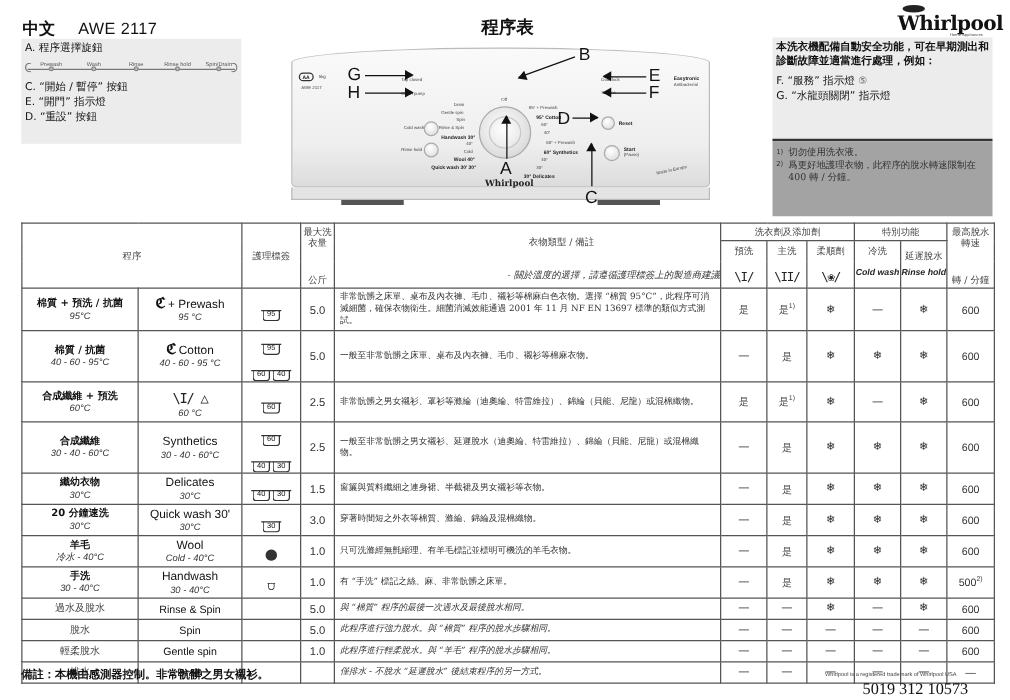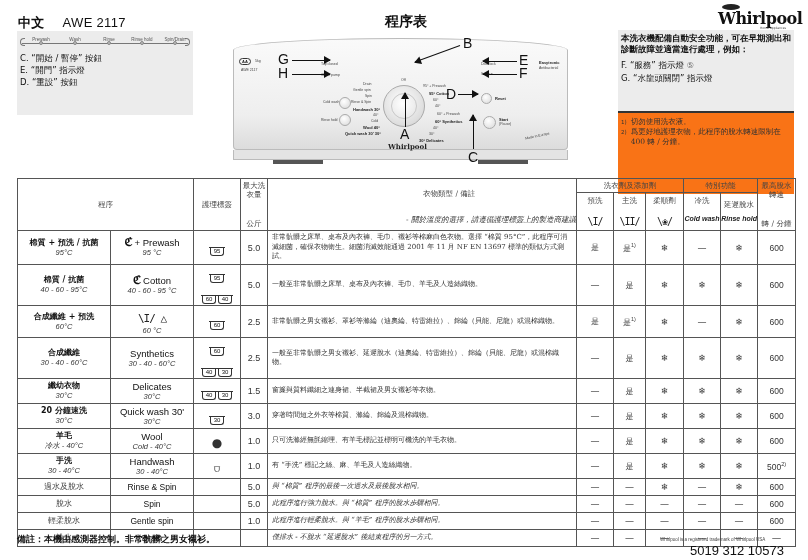--- a/index.html
+++ b/index.html
@@ -34,21 +34,21 @@
   .arrow-b { position: absolute; height: 1px; background: #111; transform-origin: left center; }
   .arrow-b::after { content: ""; position: absolute; right: -1px; top: -4px; border-left: 7px solid #111; border-top: 4px solid transparent; border-bottom: 4px solid transparent; }
   .logo { left: 706px; top: 4px; width: 92px; height: 24px; }
   .logo .oval { position: absolute; left: 16px; top: 0; width: 18px; height: 6px; background: #222; border-radius: 50%; }
   .logo .word { position: absolute; left: 12px; top: 5px; font-family: "DejaVu Serif", serif; font-weight: bold; font-size: 16px; letter-spacing: -0.5px; }
   .logo .sub { position: absolute; left: 54px; top: 22px; font-size: 3px; color: #444; }
   .info-box { left: 618px; top: 30px; width: 176px; height: 82px; background: #ececec; padding: 3px 3px; font-size: 8.5px; line-height: 11px; }
   .info-box .intro { margin-bottom: 4px; font-weight: bold; }
   .info-box .item { font-size: 8.5px; line-height: 12px; }
   .info-sep { left: 618px; top: 111px; width: 176px; height: 2px; background: #333; }
-  .notes-box { left: 618px; top: 113px; width: 176px; height: 81px; background: #f97316; padding: 4px 3px; font-size: 7.5px; line-height: 10px; color: #333; font-family: "DejaVu Serif", serif; }
+  .notes-box { left: 618px; top: 113px; width: 176px; height: 60px; background: #a3a3a3; padding: 4px 3px; font-size: 7.5px; line-height: 10px; color: #333; font-family: "DejaVu Serif", serif; }
   .notes-box .note { display: flex; }
   .notes-box sup { font-size: 5.5px; margin-right: 4px; font-family: "DejaVu Sans", sans-serif; }
   table.prog { position: absolute; left: 17px; top: 178px; border-collapse: collapse; table-layout: fixed; width: 778px; }
   table.prog td, table.prog th { border: 1px solid #555; font-weight: normal; text-align: center; vertical-align: middle; padding: 0; overflow: hidden; }
   table.prog .hdr { font-size: 7.5px; color: #444; font-family: "DejaVu Serif", serif; line-height: 9px; }
   table.prog .hdr-it { font-style: italic; font-size: 7px; font-family: "Liberation Sans", sans-serif; color: #222; font-weight: bold; line-height: 8px; }
   .cn-name { font-size: 8px; font-weight: bold; line-height: 10px; }
   .cn-name.light { font-weight: normal; color: #444; font-family: "DejaVu Serif", serif; font-size: 8px; }
   .temp { font-size: 7.5px; font-style: italic; color: #333; font-family: "Liberation Sans", sans-serif; line-height: 10px; }
   .en-name { font-size: 9.5px; font-family: "Liberation Sans", sans-serif; line-height: 11px; }
@@ -61,30 +61,31 @@
   .dash { font-size: 9px; color: #333; }
   .snow { font-size: 9px; color: #333; }
   .rpm { font-size: 8.5px; font-family: "Liberation Sans", sans-serif; color: #333; }
   .rpm sup { font-size: 5.5px; }
   .care { display: inline-block; border: 1px solid #333; border-top: none; border-radius: 0 0 3px 3px; width: 14px; height: 9px; font-size: 6px; line-height: 8px; text-align: center; font-family: "Liberation Sans", sans-serif; margin: 0 1px; position: relative; }
   .care::before { content: ""; position: absolute; left: -2px; right: -2px; top: 0; border-top: 1px solid #333; }
   .basin { display: inline-block; font-size: 10px; font-family: "DejaVu Sans Mono", monospace; letter-spacing: -1px; color: #222; }
   .prog-icon { font-size: 12px; font-weight: bold; margin-right: 2px; }
   .footer-note { left: 17px; top: 533px; font-size: 9px; font-weight: bold; }
   .trademark { left: 660px; top: 537px; font-size: 4.5px; color: #444; font-family: "Liberation Sans", sans-serif; }
-  .partno { left: 690px; top: 543px; font-size: 13px; font-family: Liberation Sans, sans-serif; }
+  .partno { left: 690px; top: 543px; font-size: 13px; font-family: Liberation Serif, serif; }
 </style>
 </head>
 <body>
 
 <div class="abs model-title">
   <span>中文</span><span class="code">AWE 2117</span>
 </div>
 
 <div class="abs legend-box">
+  <div class="row">A.  程序選擇旋鈕</div>
   <div class="steps-bar">
     <div class="lcap"></div>
       <div class="line"></div>
       <div class="rcap"></div>
     <span class="step" style="left:4px">Prewash</span>
     <span class="step" style="left:38px">Wash</span>
     <span class="step" style="left:72px">Rinse</span>
     <span class="step" style="left:105px">Rinse hold</span>
     <span class="step" style="left:138px">Spin/Drain</span>
     <span class="dot" style="left:19px"></span>
@@ -266,21 +267,21 @@
         </td>
     <td>
           <div class="en-name"><span class="prog-icon">ℭ</span><span>Cotton</span></div>
           <div class="temp">40 - 60 - 95 °C</div>
         </td>
     <td>
           <div><span class="care">95</span></div>
           <div style="margin-top:2px"><span class="care">60</span><span class="care">40</span></div>
         </td>
     <td class="load">5.0</td>
-    <td class="desc">一般至非常骯髒之床單、桌布及內衣褲、毛巾、羊毛及人造絲織物。</td>
+    <td class="desc">一般至非常骯髒之床單、桌布及內衣褲、毛巾、襯衫等棉麻衣物。</td>
     <td class="dash">—</td>
     <td class="yes"><span>是</span></td>
     <td class="snow">❄</td>
     <td class="snow">❄</td>
     <td class="snow">❄</td>
     <td class="rpm">600</td>
   </tr>
 
   <tr style="height:32px">
     <td>
@@ -386,21 +387,21 @@
     <td>
           <div class="cn-name">手洗</div>
           <div class="temp">30 - 40°C</div>
         </td>
     <td>
           <div class="en-name">Handwash</div>
           <div class="temp">30 - 40°C</div>
         </td>
     <td><span style="font-size:10px;color:#333">⩌</span></td>
     <td class="load">1.0</td>
-    <td class="desc">有 “手洗” 標記之絲、麻、羊毛及人造絲織物。</td>
+    <td class="desc">有 “手洗” 標記之絲、麻、非常骯髒之床單。</td>
     <td class="dash">—</td>
     <td class="yes"><span>是</span></td>
     <td class="snow">❄</td>
     <td class="snow">❄</td>
     <td class="snow">❄</td>
     <td class="rpm"><span>500</span><sup>2)</sup></td>
   </tr>
 
   <tr style="height:17px">
     <td>

